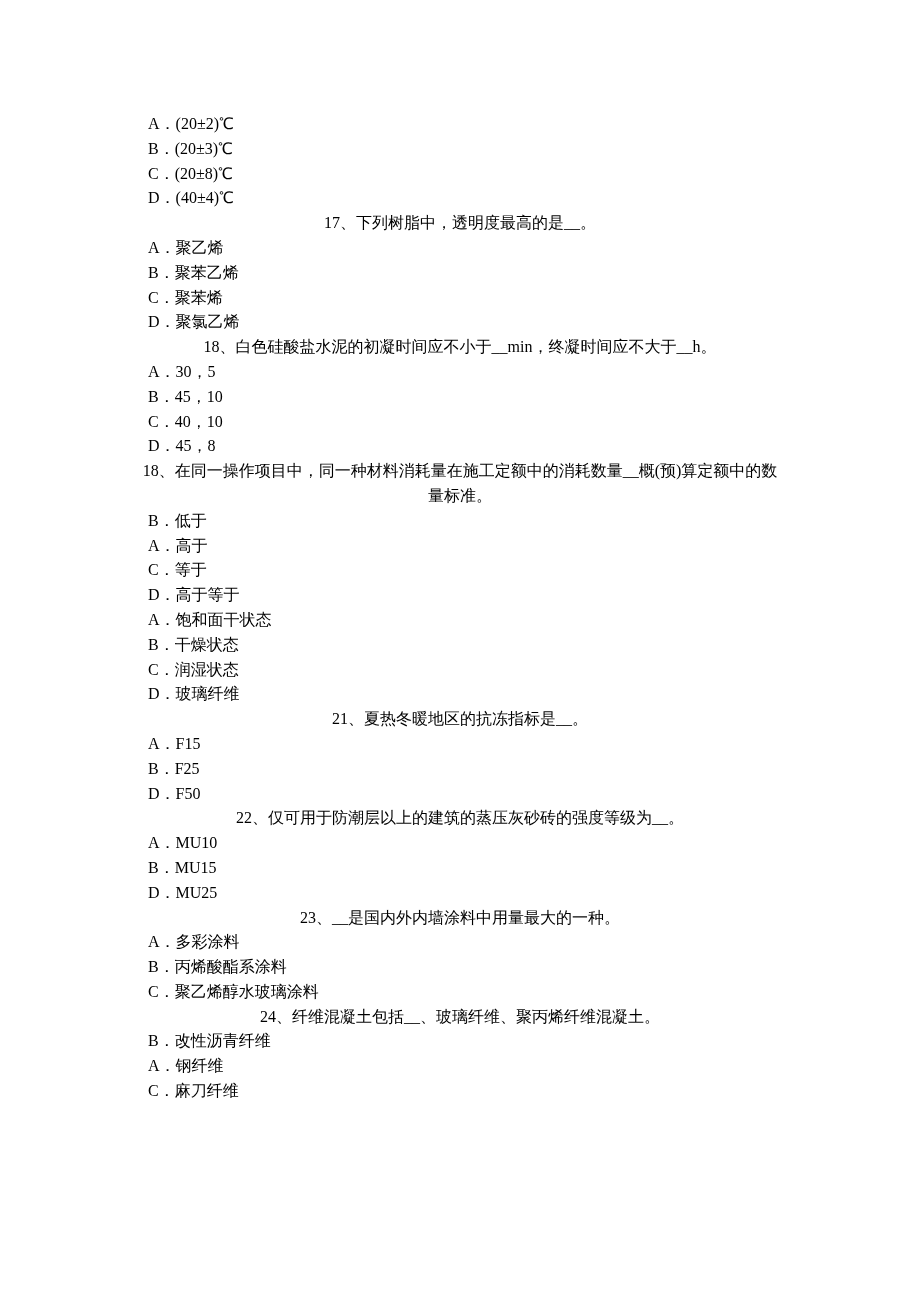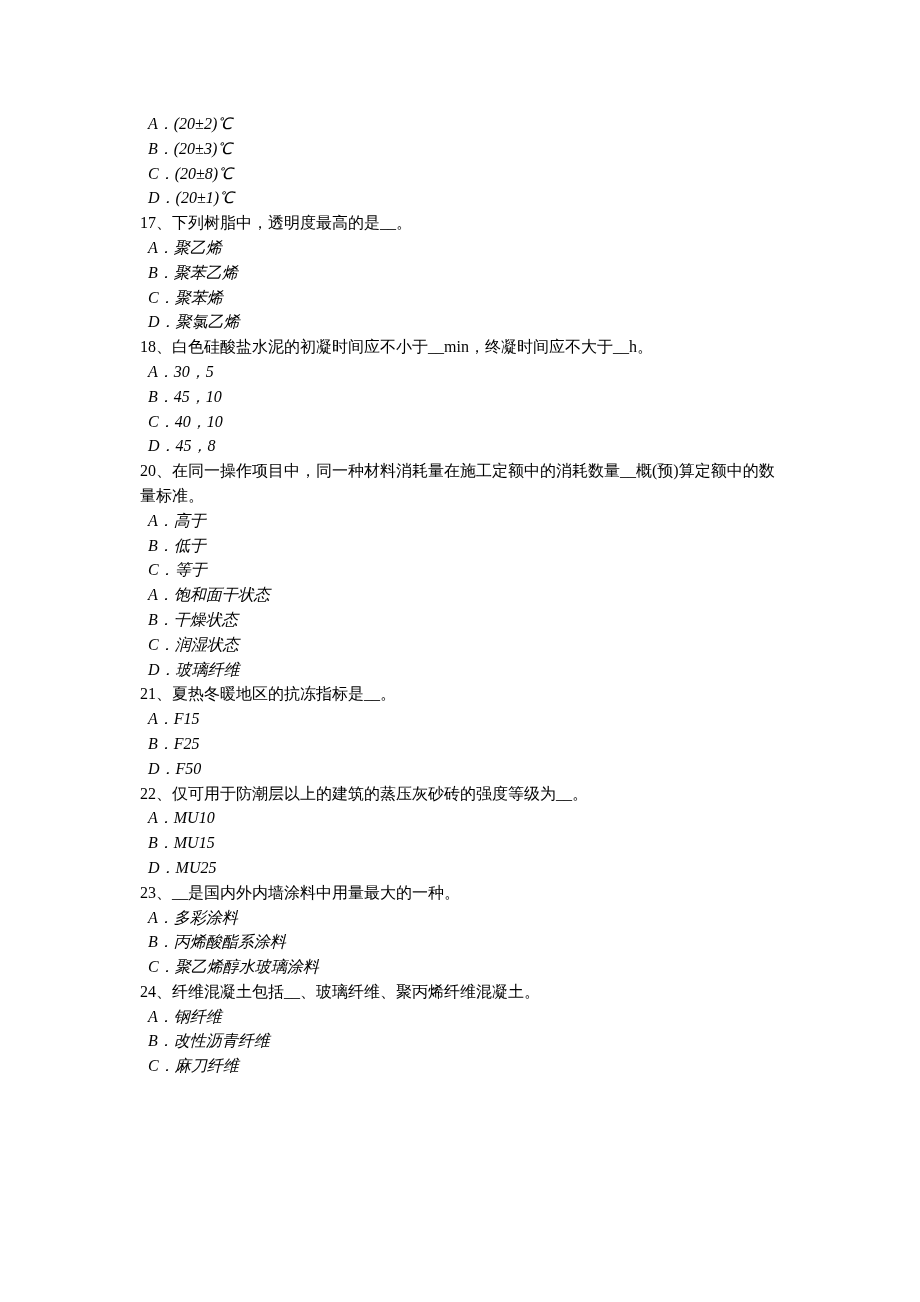--- a/index.html
+++ b/index.html
@@ -8,61 +8,62 @@
       line-height: 1.55;
       color: #000;
       background: #fff;
       width: 920px;
       margin: 0;
       padding: 112px 140px 60px 140px;
       box-sizing: border-box;
     }
     .option {
       padding-left: 0.5em;
-      font-style: italic;
     }
     .question {
       padding-left: 0;
+      text-align: center;
     }
   </style>
 </head>
 <body>
 
 <div id="content">
     <div class="option">A．(20±2)℃</div>
     <div class="option">B．(20±3)℃</div>
     <div class="option">C．(20±8)℃</div>
-    <div class="option">D．(20±1)℃</div>
+    <div class="option">D．(40±4)℃</div>
     <div class="question">17、下列树脂中，透明度最高的是__。</div>
     <div class="option">A．聚乙烯</div>
     <div class="option">B．聚苯乙烯</div>
     <div class="option">C．聚苯烯</div>
     <div class="option">D．聚氯乙烯</div>
     <div class="question">18、白色硅酸盐水泥的初凝时间应不小于__min，终凝时间应不大于__h。</div>
     <div class="option">A．30，5</div>
     <div class="option">B．45，10</div>
     <div class="option">C．40，10</div>
     <div class="option">D．45，8</div>
-    <div class="question">20、在同一操作项目中，同一种材料消耗量在施工定额中的消耗数量__概(预)算定额中的数量标准。</div>
+    <div class="question">18、在同一操作项目中，同一种材料消耗量在施工定额中的消耗数量__概(预)算定额中的数量标准。</div>
+    <div class="option">B．低于</div>
     <div class="option">A．高于</div>
-    <div class="option">B．低于</div>
     <div class="option">C．等于</div>
+    <div class="option">D．高于等于</div>
     <div class="option">A．饱和面干状态</div>
     <div class="option">B．干燥状态</div>
     <div class="option">C．润湿状态</div>
     <div class="option">D．玻璃纤维</div>
     <div class="question">21、夏热冬暖地区的抗冻指标是__。</div>
     <div class="option">A．F15</div>
     <div class="option">B．F25</div>
     <div class="option">D．F50</div>
     <div class="question">22、仅可用于防潮层以上的建筑的蒸压灰砂砖的强度等级为__。</div>
     <div class="option">A．MU10</div>
     <div class="option">B．MU15</div>
     <div class="option">D．MU25</div>
     <div class="question">23、__是国内外内墙涂料中用量最大的一种。</div>
     <div class="option">A．多彩涂料</div>
     <div class="option">B．丙烯酸酯系涂料</div>
     <div class="option">C．聚乙烯醇水玻璃涂料</div>
     <div class="question">24、纤维混凝土包括__、玻璃纤维、聚丙烯纤维混凝土。</div>
+    <div class="option">B．改性沥青纤维</div>
     <div class="option">A．钢纤维</div>
-    <div class="option">B．改性沥青纤维</div>
     <div class="option">C．麻刀纤维</div>
   </div>
 
 </body></html>

